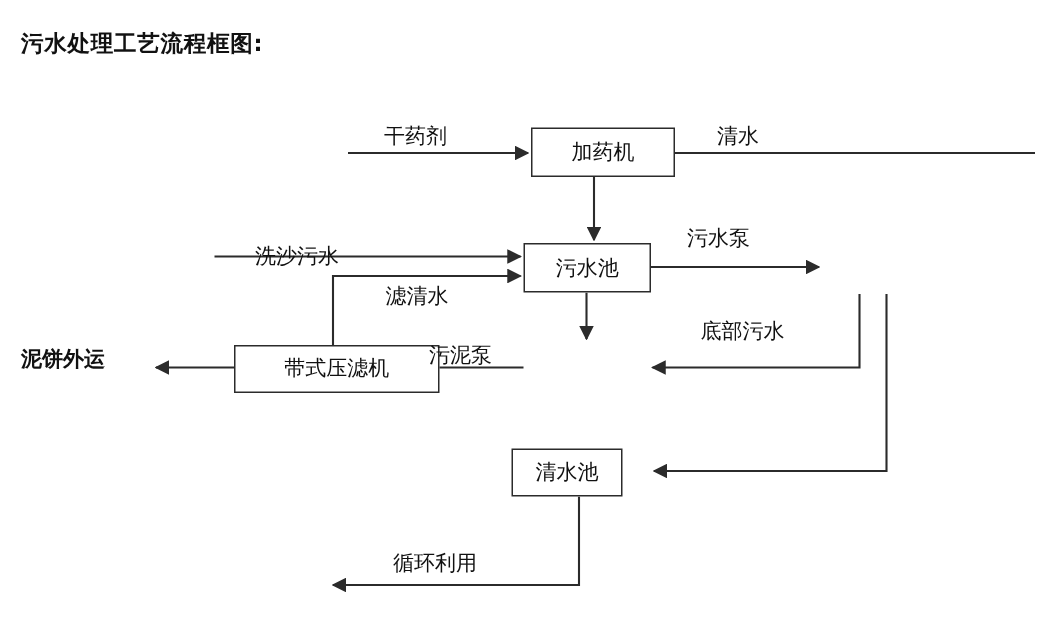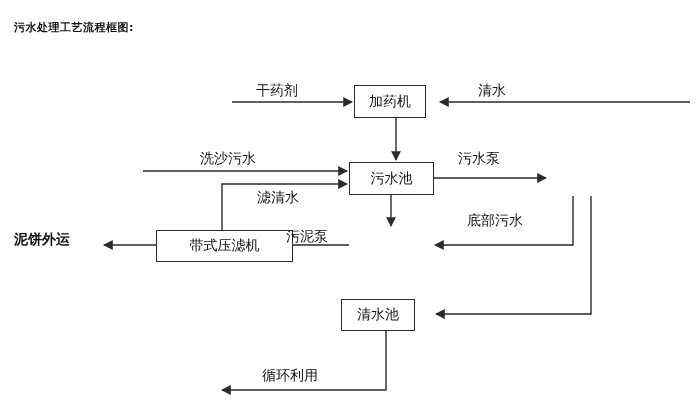--- a/index.html
+++ b/index.html
@@ -6,21 +6,21 @@
   body{
     width:700px;height:420px;
     background:#ffffff;
     font-family:"DejaVu Sans","Liberation Sans",sans-serif;
     overflow:hidden;
   }
   #page{position:relative;width:700px;height:420px;}
 
   #title{
     position:absolute;left:14px;top:20px;
-    font-size:11px;font-weight:bold;color:#111111;
+    font-size:15px;font-weight:bold;color:#111111;
     letter-spacing:0.5px;
     white-space:nowrap;
   }
 
   svg#wires{position:absolute;left:0;top:0;width:700px;height:420px;}
 
   .box{
     position:absolute;
     border:1px solid #2b2b2b;
     background:#ffffff;
@@ -70,21 +70,21 @@
       <path d="M 156 245 L 104 245" marker-end="url(#ah)"></path>
 
       <path d="M 573 196 L 573 245 L 435 245" marker-end="url(#ah)"></path>
 
       <path d="M 591 196 L 591 314 L 436 314" marker-end="url(#ah)"></path>
 
       <path d="M 386 331 L 386 390 L 222 390" marker-end="url(#ah)"></path>
     </g>
   </svg>
 
-  <div class="box" style="left:354px;top:85px;width:72px;height:33px;">
+  <div class="box" style="left:354px;top:85px;width:96px;height:33px;">
     <span>加药机</span>
   </div>
 
   <div class="box" style="left:349px;top:162px;width:85px;height:33px;">
     <span>污水池</span>
   </div>
 
 
   <div class="box" style="left:156px;top:230px;width:137px;height:32px;">
     <span>带式压滤机</span>
@@ -92,21 +92,21 @@
 
 
   <div class="box" style="left:341px;top:299px;width:74px;height:32px;">
     <span>清水池</span>
   </div>
 
   <div class="lbl" style="left:256px;top:82px;">干药剂</div>
 
   <div class="lbl" style="left:478px;top:82px;">清水</div>
 
-  <div class="lbl" style="left:170px;top:150px;margin-left:30px;">洗沙污水</div>
+  <div class="lbl" style="left:170px;top:162px;">洗沙污水</div>
 
   <div class="lbl" style="left:257px;top:189px;">滤清水</div>
 
   <div class="lbl" style="left:458px;top:150px;">污水泵</div>
 
   <div class="lbl" style="left:14px;top:231px;font-weight:bold;">泥饼外运</div>
 
   <div class="lbl" style="left:286px;top:228px;">污泥泵</div>
 
   <div class="lbl" style="left:467px;top:212px;">底部污水</div>

